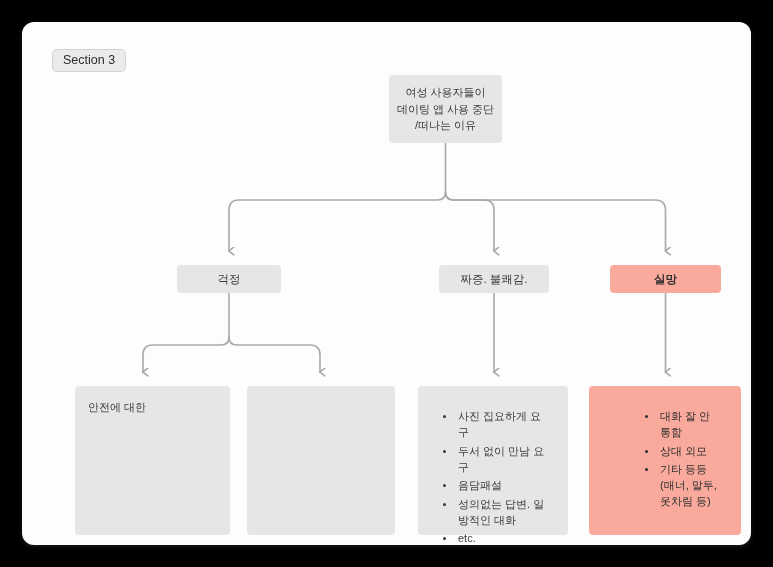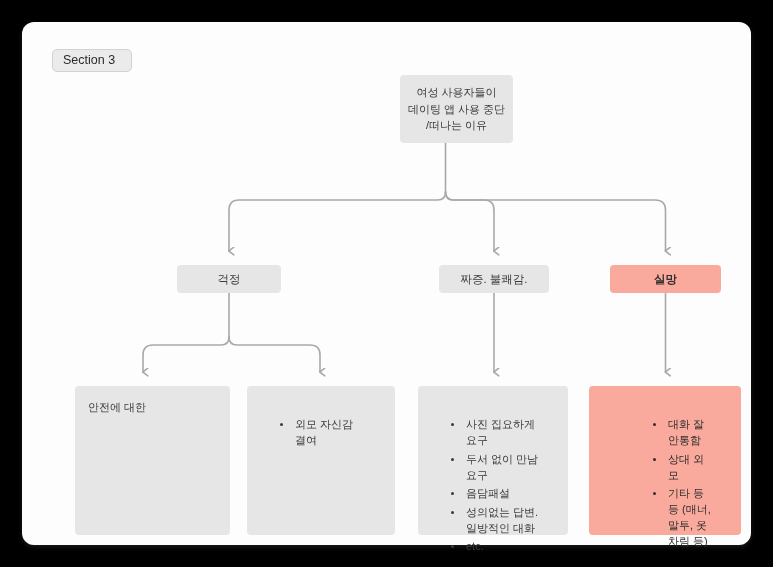--- a/index.html
+++ b/index.html
@@ -32,21 +32,21 @@
     background: #fdfdfd;
     border-radius: 12px;
     box-shadow: 0 2px 5px rgba(255,255,255,0.10);
   }
 
   
   .section-badge {
     position: absolute;
     left: 30px;
     top: 27px;
-    padding: 3px 16px 4px 10px;
+    padding: 3px 10px 4px 10px;
     background: #ebebeb;
     border: 1px solid #d2d2d2;
     border-radius: 5px;
     font-size: 12.5px;
     line-height: 14px;
     color: #2b2b2b;
     white-space: nowrap;
   }
 
   
@@ -64,21 +64,21 @@
     position: absolute;
     box-sizing: border-box;
     background: #e6e6e6;
     border-radius: 4px;
     color: #3a3a3a;
   }
   .node.pink { background: #f9aa9c; color: #2e2e2e; }
 
   
   .node-root {
-    left: 378px;
+    left: 367px;
     top: 53px;
     width: 113px;
     height: 68px;
     display: flex;
     align-items: center;
     justify-content: center;
     text-align: center;
     font-size: 11px;
     line-height: 16.5px;
     padding: 4px 6px;
@@ -111,21 +111,21 @@
   .node-leaf.l3 { left: 396px; width: 150px; }
   .node-leaf.l4 { left: 567px; width: 152px; padding-left: 44px; }
 
   .leaf-title {
     margin: 0 0 26px 0;
     font-size: 11px;
     line-height: 15px;
     color: #3a3a3a;
   }
   .leaf-list {
-    margin: 16px;
+    margin: 8px;
     padding-left: 17px;
     list-style: disc;
   }
   .leaf-list li {
     margin: 0 0 2.5px 0;
     padding-left: 2px;
     color: #3a3a3a;
   }
   .node-leaf.pink .leaf-list li,
   .node-leaf.pink .leaf-title { color: #2e2e2e; }
@@ -183,23 +183,20 @@
     </div>
     <div class="node node-mid m3 pink">
       <span>실망</span>
     </div>
 
     <div class="node node-leaf l1">
       <p class="leaf-title">안전에 대한</p>
     </div>
 
     <div class="node node-leaf l2">
-      <ul class="leaf-list">
-        <li>외모 자신감 결여</li>
-      </ul>
     </div>
 
     <div class="node node-leaf l3">
       <ul class="leaf-list">
         <li>사진 집요하게 요구</li>
         <li>두서 없이 만남 요구</li>
         <li>음담패설</li>
         <li>성의없는 답변. 일방적인 대화</li>
         <li>etc.</li>
       </ul>

